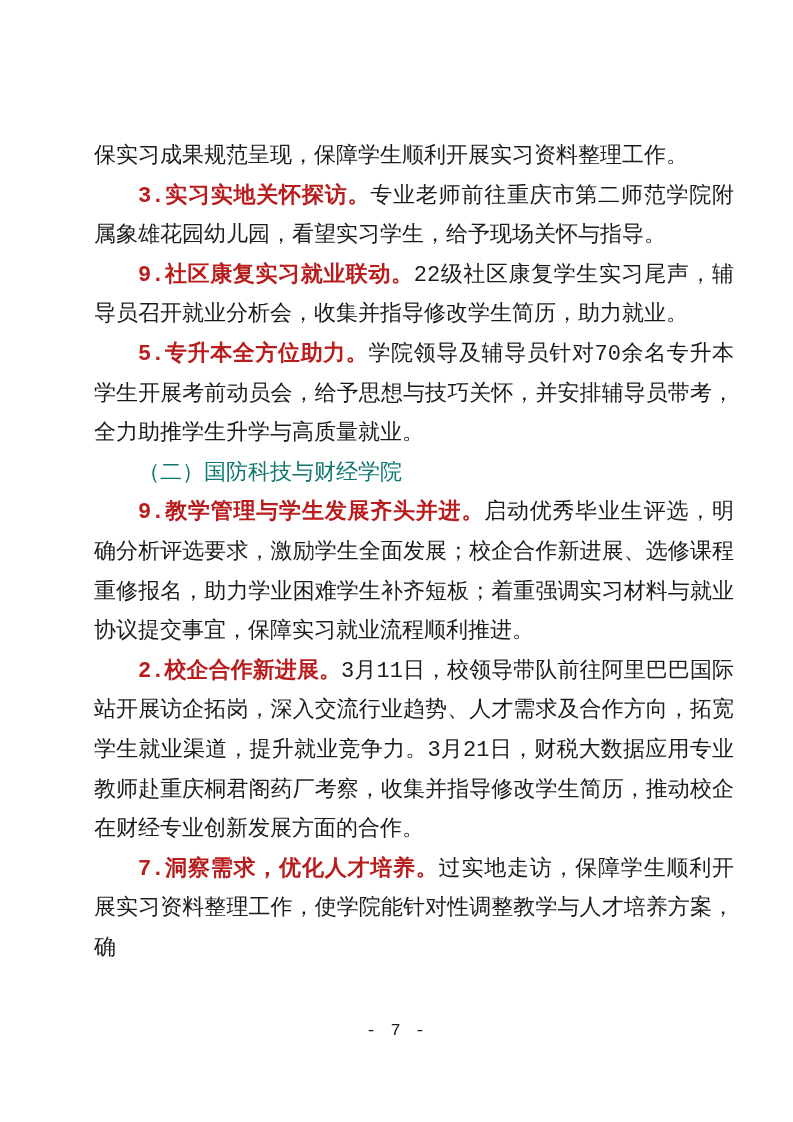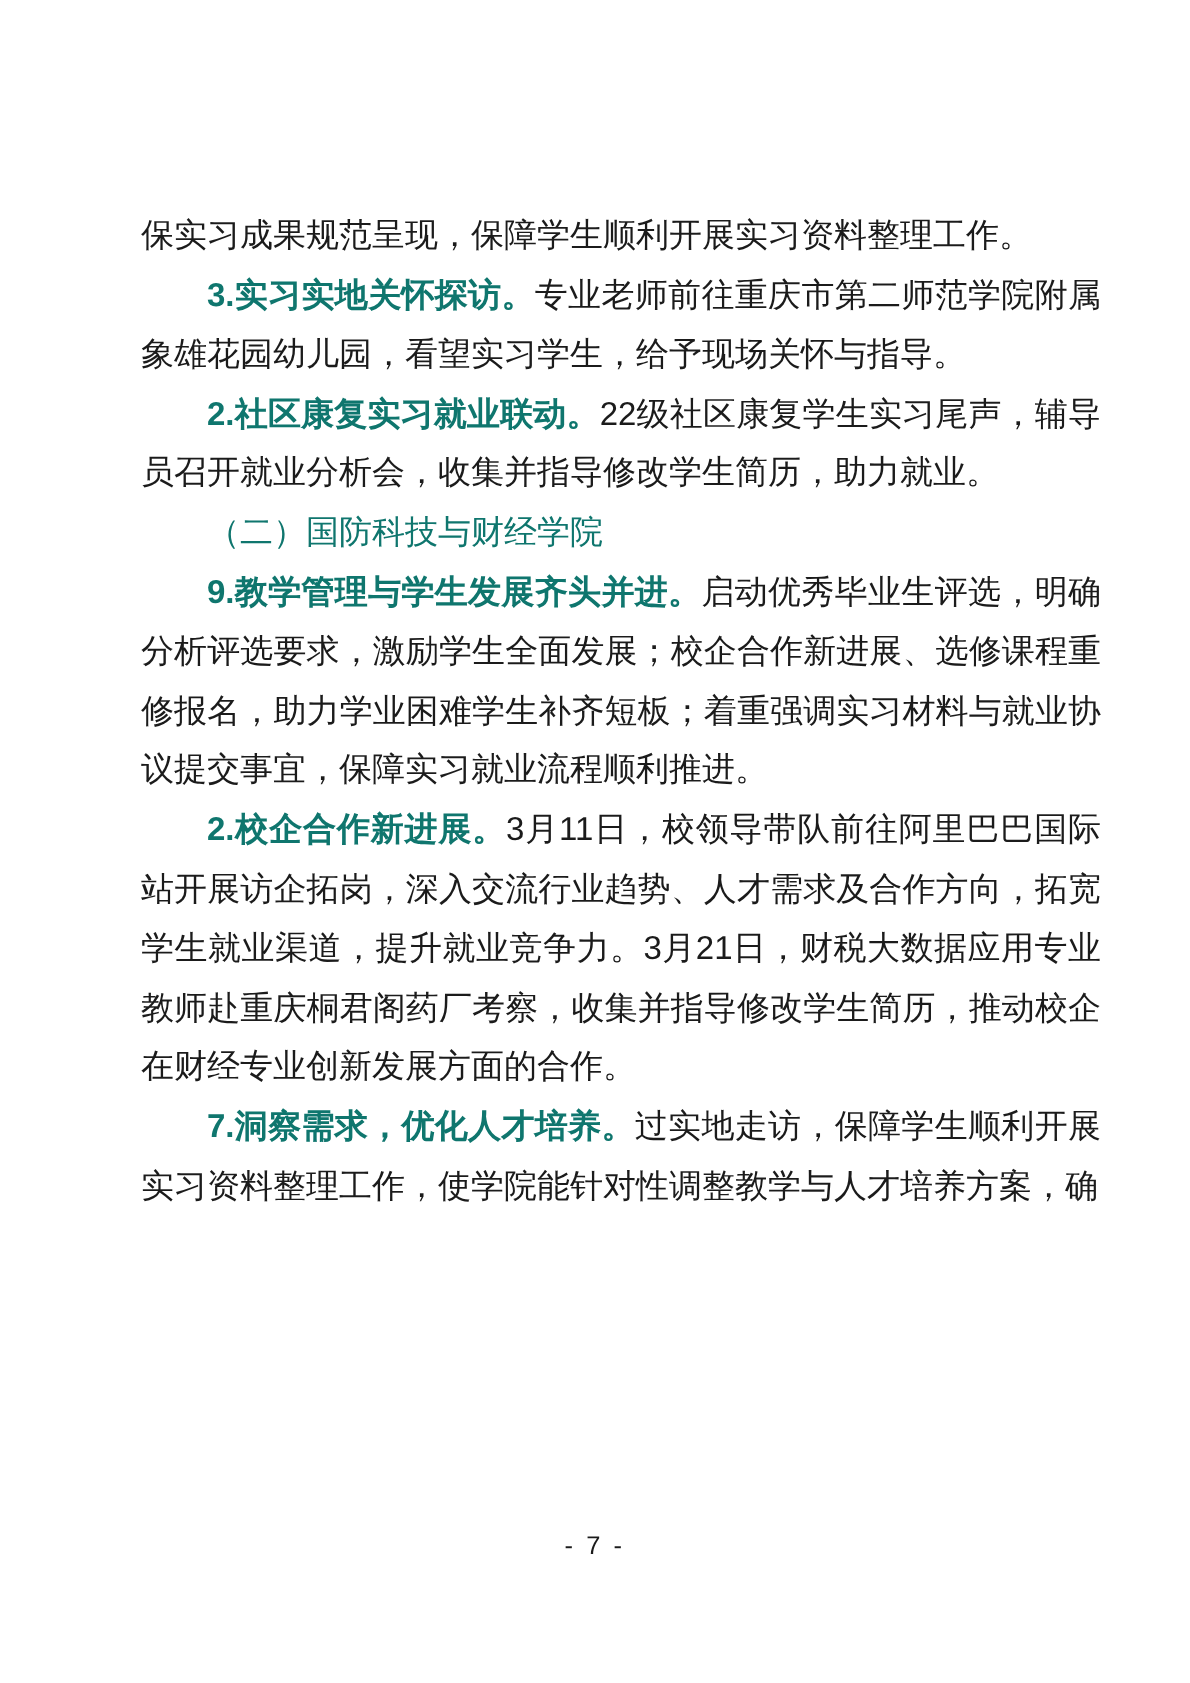--- a/index.html
+++ b/index.html
@@ -6,21 +6,21 @@
     margin: 0;
     padding: 0;
     background: #ffffff;
   }
   .page {
     position: relative;
     width: 793px;
     height: 1122px;
     background: #ffffff;
     overflow: hidden;
-    font-family: Liberation Sans, sans-serif;
+    font-family: Liberation Mono, monospace;
     color: #1b1b1b;
   }
   .doc-body {
     position: absolute;
     left: 94px;
     top: 137px;
     width: 640px;
     font-size: 22px;
     line-height: 39.6px;
     text-align: justify;
@@ -29,21 +29,21 @@
   .para {
     margin: 0;
     padding: 0;
     text-indent: 44px;
   }
   .para.no-indent {
     text-indent: 0;
   }
   .lead {
     font-weight: bold;
-    color: #0f766e;
+    color: #b91c1c;
   }
   .section {
     color: #0f766e;
   }
   .footer {
     position: absolute;
     left: 0;
     right: 0;
     top: 1019px;
     text-align: center;
@@ -56,22 +56,23 @@
 </head>
 <body>
 
 <div class="page">
   <div class="doc-body">
 
     <p class="para no-indent"><span>保实习成果规范呈现，保障学生顺利开展实习资料整理工作。</span></p>
 
     <p class="para"><span class="lead">3.实习实地关怀探访。</span><span>专业老师前往重庆市第二师范学院附属象雄花园幼儿园，看望实习学生，给予现场关怀与指导。</span></p>
 
-    <p class="para"><span class="lead">2.社区康复实习就业联动。</span><span>22级社区康复学生实习尾声，辅导员召开就业分析会，收集并指导修改学生简历，助力就业。</span></p>
+    <p class="para"><span class="lead">9.社区康复实习就业联动。</span><span>22级社区康复学生实习尾声，辅导员召开就业分析会，收集并指导修改学生简历，助力就业。</span></p>
 
+    <p class="para"><span class="lead">5.专升本全方位助力。</span><span>学院领导及辅导员针对70余名专升本学生开展考前动员会，给予思想与技巧关怀，并安排辅导员带考，全力助推学生升学与高质量就业。</span></p>
 
     <p class="para section">（二）国防科技与财经学院</p>
 
     <p class="para"><span class="lead">9.教学管理与学生发展齐头并进。</span><span>启动优秀毕业生评选，明确分析评选要求，激励学生全面发展；校企合作新进展、选修课程重修报名，助力学业困难学生补齐短板；着重强调实习材料与就业协议提交事宜，保障实习就业流程顺利推进。</span></p>
 
     <p class="para"><span class="lead">2.校企合作新进展。</span><span>3月11日，校领导带队前往阿里巴巴国际站开展访企拓岗，深入交流行业趋势、人才需求及合作方向，拓宽学生就业渠道，提升就业竞争力。3月21日，财税大数据应用专业教师赴重庆桐君阁药厂考察，收集并指导修改学生简历，推动校企在财经专业创新发展方面的合作。</span></p>
 
 
     <p class="para"><span class="lead">7.洞察需求，优化人才培养。</span><span>过实地走访，保障学生顺利开展实习资料整理工作，使学院能针对性调整教学与人才培养方案，确</span></p>
 

